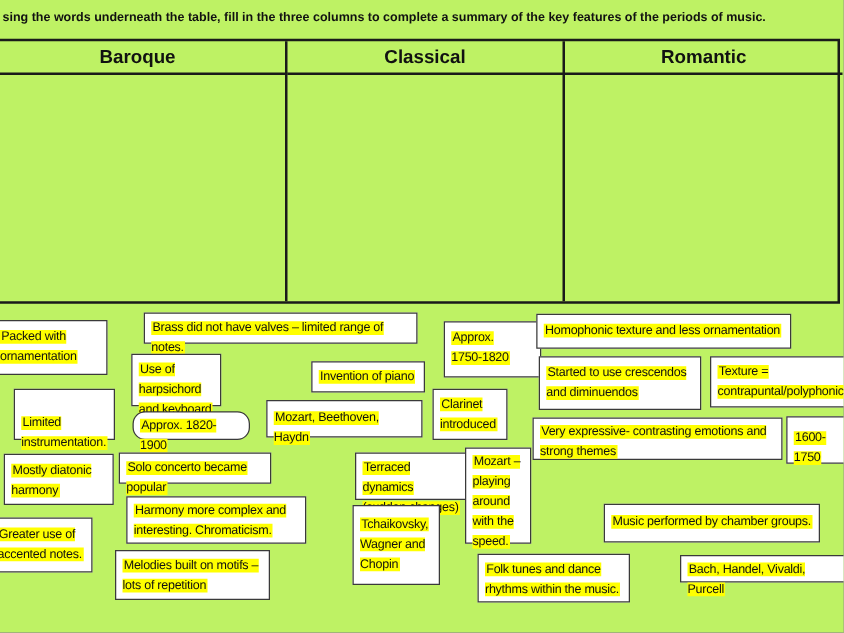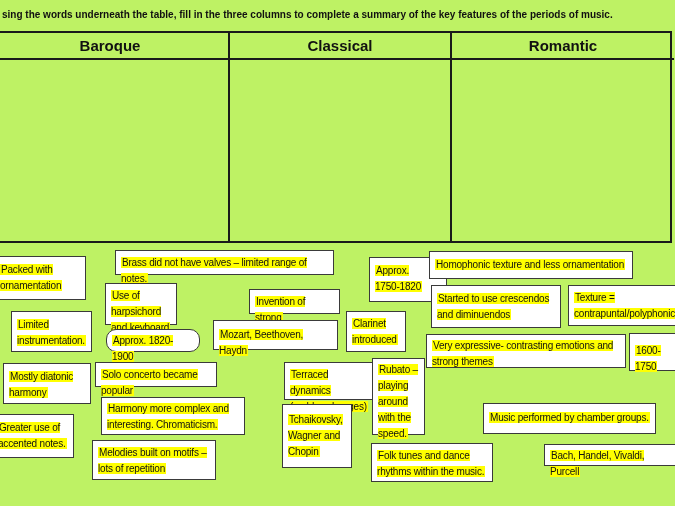--- a/index.html
+++ b/index.html
@@ -28,37 +28,37 @@
   .card{
     position:absolute;box-sizing:border-box;background:#fff;
     border:1px solid #3a3a3a;padding:3px 5px;font-size:10px;
     line-height:16px;letter-spacing:-0.2px;color:#111;
   }
   .card .hl{
     background:#ffff00;white-space:pre-line;padding:0 1px;
   }
   .one{white-space:nowrap;}
   #c1{left:-6px;top:256px;width:92px;height:44px;padding-top:5px;}
-  #c2{left:11px;top:311px;width:81px;height:41px;padding-top:5px;}
+  #c2{left:11px;top:311px;width:81px;height:41px;padding-top:19px;}
   #c3{left:3px;top:363px;width:88px;height:41px;padding-top:5px;}
   #c4{left:-8px;top:414px;width:82px;height:44px;padding-top:5px;}
   #c5{left:115px;top:250px;width:219px;height:25px;padding-top:4px;}
   #c6{left:105px;top:283px;width:72px;height:42px;padding-top:4px;}
   #c7{left:106px;top:329px;width:94px;height:23px;padding-top:3px;border-radius:10px;}
   #c8{left:95px;top:362px;width:122px;height:25px;padding-top:4px;}
   #c9{left:101px;top:397px;width:144px;height:38px;}
   #c10{left:92px;top:440px;width:124px;height:40px;padding-top:4px;}
   #c11{left:249px;top:289px;width:91px;height:25px;padding-top:4px;}
   #c12{left:213px;top:320px;width:125px;height:30px;padding-top:6px;}
-  #c13{left:369px;top:257px;width:78px;height:45px;padding-top:5px;}
+  #c13{left:355px;top:257px;width:78px;height:45px;padding-top:5px;}
   #c14{left:346px;top:311px;width:60px;height:41px;padding-top:4px;}
   #c15{left:272px;top:362px;width:90px;height:38px;padding-top:4px;margin-left:12px;}
   #c16{left:282px;top:404px;width:70px;height:64px;padding-top:7px;}
   #c17{left:372px;top:358px;width:53px;height:77px;}
-  #c18{left:371px;top:443px;width:122px;height:39px;padding-top:4px;}
+  #c18{left:382px;top:443px;width:122px;height:39px;padding-top:4px;}
   #c19{left:429px;top:251px;width:204px;height:28px;padding-top:5px;}
   #c20{left:431px;top:285px;width:130px;height:43px;padding-top:5px;}
   #c21{left:568px;top:285px;width:115px;height:41px;padding-top:4px;}
   #c22{left:426px;top:334px;width:200px;height:34px;}
   #c23{left:629px;top:333px;width:60px;height:38px;padding-top:9px;}
   #c24{left:483px;top:371px;width:173px;height:31px;padding-top:6px;margin-top:32px;}
   #c25{left:434px;top:412px;width:77px;height:21px;padding-top:2px;}
   #c26{left:496px;top:444px;width:137px;height:22px;padding-top:3px;margin-left:48px;}
 </style>
 </head>
@@ -87,32 +87,32 @@
 accented notes.</span></div>
   <div class="card one" id="c5"><span class="hl">Brass did not have valves – limited range of notes.</span></div>
   <div class="card" id="c6"><span class="hl">Use of harpsichord
 and keyboard</span></div>
   <div class="card one" id="c7"><span class="hl">Approx. 1820-1900</span></div>
   <div class="card one" id="c8"><span class="hl">Solo concerto became popular</span></div>
   <div class="card" id="c9"><span class="hl">Harmony more complex and
 interesting. Chromaticism.</span></div>
   <div class="card" id="c10"><span class="hl">Melodies built on motifs –
 lots of repetition</span></div>
-  <div class="card one" id="c11"><span class="hl">Invention of strong</span></div>
+  <div class="card one" id="c11"><span class="hl">Invention of piano</span></div>
   <div class="card one" id="c12"><span class="hl">Mozart, Beethoven, Haydn</span></div>
   <div class="card" id="c13"><span class="hl">Approx.
 1750-1820</span></div>
   <div class="card" id="c14"><span class="hl">Clarinet
 introduced</span></div>
   <div class="card" id="c15"><span class="hl">Terraced dynamics
 (sudden changes)</span></div>
   <div class="card" id="c16"><span class="hl">Tchaikovsky,
 Wagner and
 Chopin</span></div>
-  <div class="card" id="c17"><span class="hl">Rubato –
+  <div class="card" id="c17"><span class="hl">Mozart –
 playing
 around
 with the
 speed.</span></div>
   <div class="card" id="c18"><span class="hl">Folk tunes and dance
 rhythms within the music.</span></div>
   <div class="card one" id="c19"><span class="hl">Homophonic texture and less ornamentation</span></div>
   <div class="card" id="c20"><span class="hl">Started to use crescendos
 and diminuendos</span></div>
   <div class="card" id="c21"><span class="hl">Texture =

